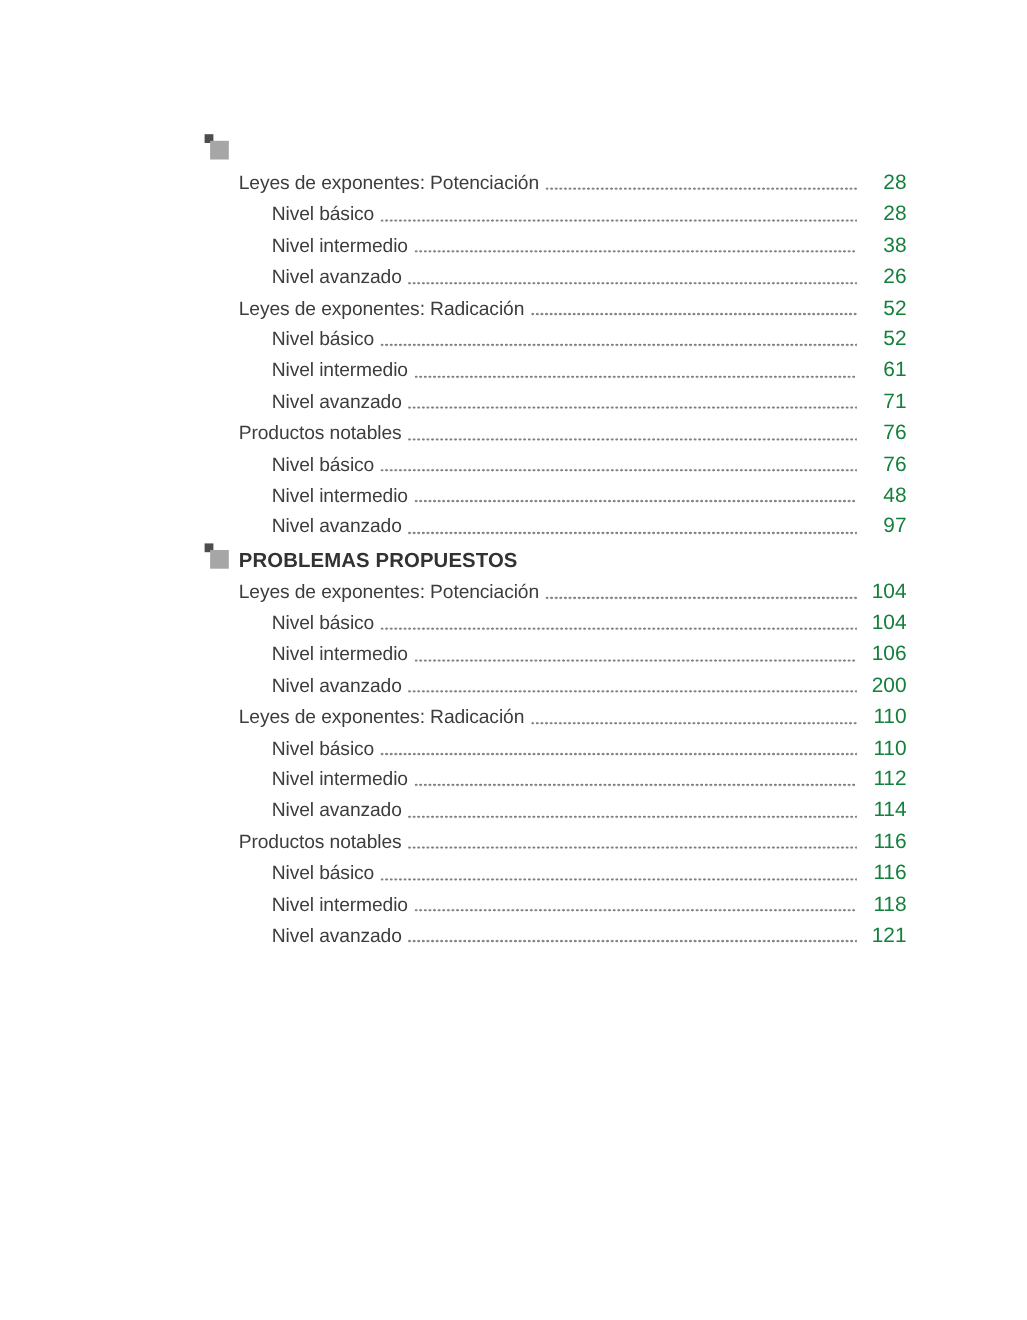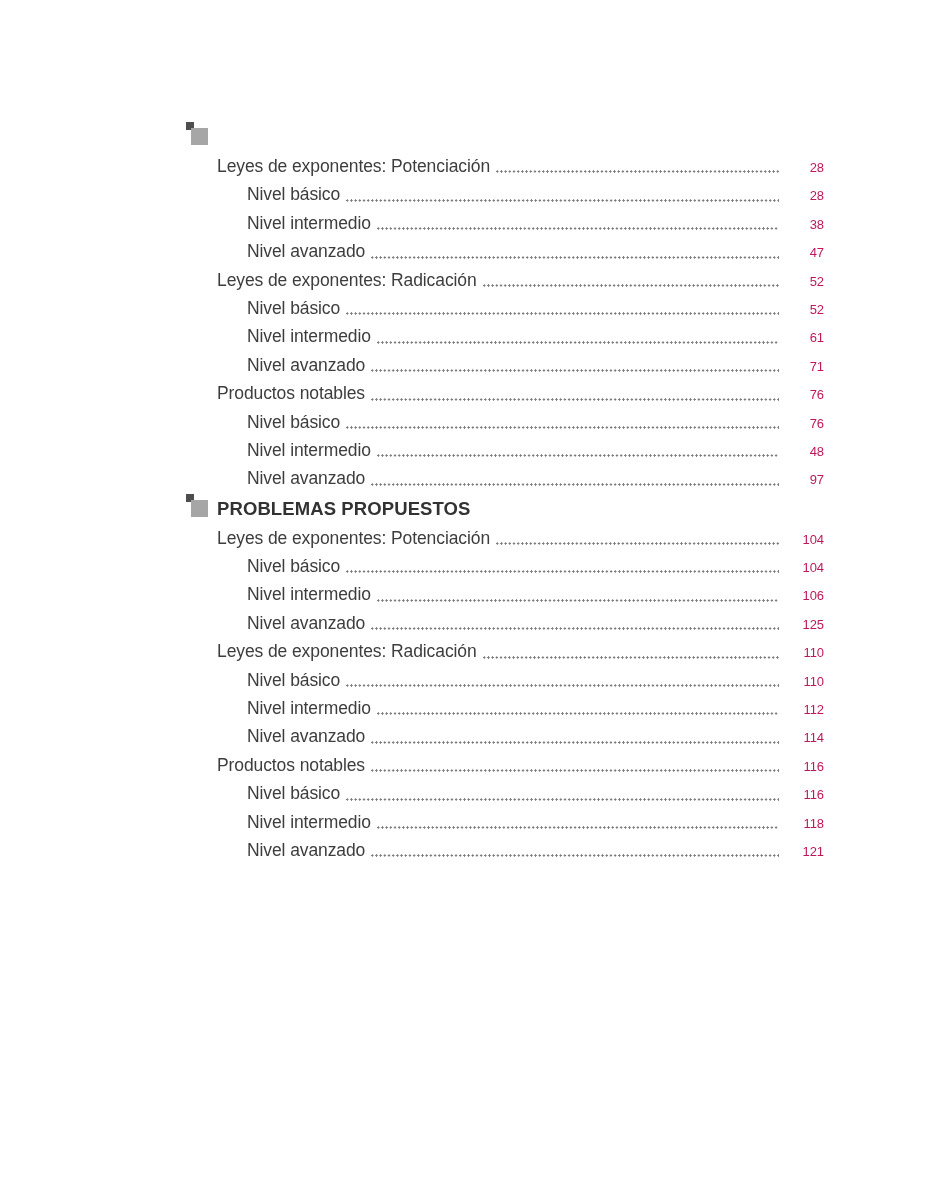--- a/index.html
+++ b/index.html
@@ -56,22 +56,22 @@
     background-size: 4.2px 3px;
     background-repeat: repeat-x;
   }
   .heading .leader { margin-left: 2px; margin-bottom: 8px; }
 
   .pagenum {
     flex: 0 0 auto;
     width: 42px;
     text-align: right;
     font-weight: normal;
-    font-size: 13px;
-    color: #be185d;
+    font-size: 19px;
+    color: #15803d;
   }
 
   .section-icon {
     position: relative;
     flex: 0 0 auto;
     width: 24px;
     height: 25px;
     margin-right: 7px;
     align-self: center;
     transform: translateY(-2px);
@@ -108,21 +108,21 @@
       <span class="pagenum">28</span>
     </div>
     <div class="row lvl2">
       <span class="label">Nivel intermedio</span>
       <span class="leader"></span>
       <span class="pagenum">38</span>
     </div>
     <div class="row lvl2">
       <span class="label">Nivel avanzado</span>
       <span class="leader"></span>
-      <span class="pagenum">47</span>
+      <span class="pagenum">26</span>
     </div>
     <div class="row lvl1">
       <span class="label">Leyes de exponentes: Radicación</span>
       <span class="leader"></span>
       <span class="pagenum">52</span>
     </div>
     <div class="row lvl2">
       <span class="label">Nivel básico</span>
       <span class="leader"></span>
       <span class="pagenum">52</span>
@@ -175,21 +175,21 @@
       <span class="pagenum">104</span>
     </div>
     <div class="row lvl2">
       <span class="label">Nivel intermedio</span>
       <span class="leader"></span>
       <span class="pagenum">106</span>
     </div>
     <div class="row lvl2">
       <span class="label">Nivel avanzado</span>
       <span class="leader"></span>
-      <span class="pagenum">125</span>
+      <span class="pagenum">200</span>
     </div>
     <div class="row lvl1">
       <span class="label">Leyes de exponentes: Radicación</span>
       <span class="leader"></span>
       <span class="pagenum">110</span>
     </div>
     <div class="row lvl2">
       <span class="label">Nivel básico</span>
       <span class="leader"></span>
       <span class="pagenum">110</span>

